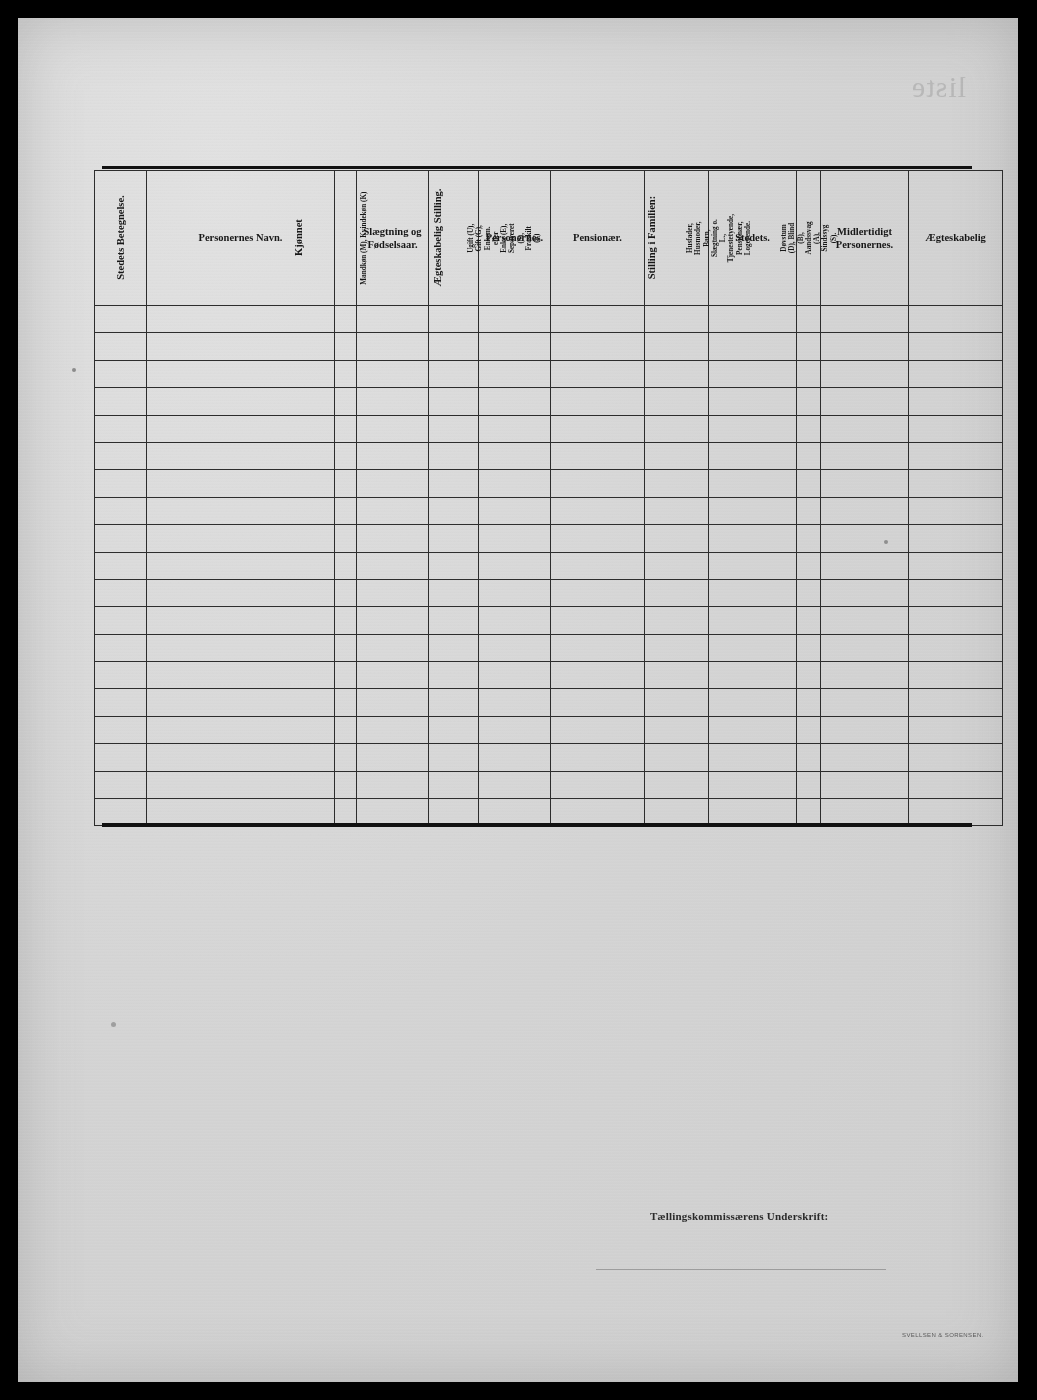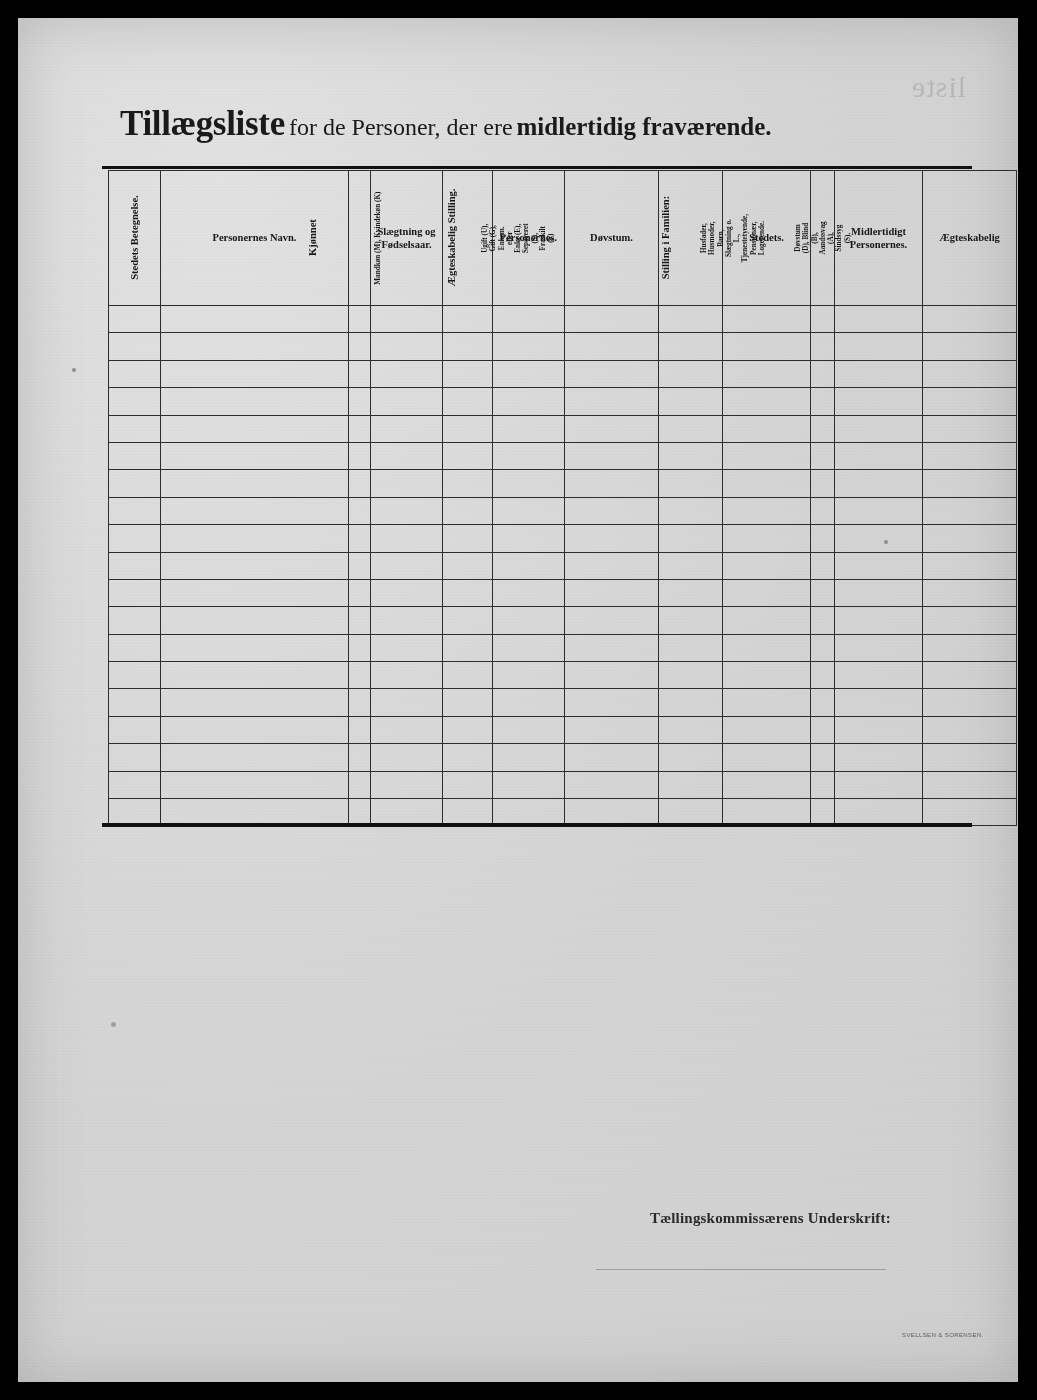--- a/index.html
+++ b/index.html
@@ -58,21 +58,21 @@
   .title .t-mid {
     font-size: 24px;
     font-weight: normal;
   }
   .title .t-bold2 {
     font-size: 25px;
     font-weight: bold;
   }
   .table-wrap {
     position: absolute;
-    left: 90px;
+    left: 76px;
     top: 152px;
     width: 868px;
     height: 655px;
   }
   table.census {
     border-collapse: collapse;
     width: 868px;
     table-layout: fixed;
   }
   table.census td, table.census th {
@@ -136,21 +136,21 @@
     top: 805px;
     width: 870px;
     height: 4px;
     background: #111;
   }
   .sign-label {
     position: absolute;
     left: 632px;
     top: 1192px;
     font-family: "Liberation Serif", serif;
-    font-size: 15px;
+    font-size: 11px;
     font-weight: bold;
     color: #2a2a2a;
     letter-spacing: 0.2px;
   }
   .sign-rule {
     position: absolute;
     left: 578px;
     top: 1251px;
     width: 290px;
     height: 1px;
@@ -172,25 +172,20 @@
   }
 </style>
 </head>
 <body>
 
 <div class="page">
   <div class="paper-noise"></div>
 
   <div class="faint-back-text">liste</div>
 
-  <div class="title">
-    <span class="t-main">Tillægsliste</span>
-    <span class="t-mid">for de Personer, der ere</span>
-    <span class="t-bold2">midlertidig fraværende.</span>
-  </div>
 
   <div class="outer-top"></div>
 
   <div class="table-wrap">
     <table class="census">
       <colgroup>
         <col style="width:52px">
         <col style="width:188px">
         <col style="width:22px">
         <col style="width:72px">
@@ -225,21 +220,21 @@
           <th>
             <div class="stack">
               <span class="vert hd">Ægteskabelig Stilling.</span>
               <span class="vert hd small" style="max-width:132px; white-space:normal; width:132px; text-align:center;">Ugift (U), Gift (G), Enkem. eller Enke (E), Separeret (S), Fraskilt (F)</span>
             </div>
           </th>
           <th>
             <span class="hd">Personernes.</span>
           </th>
           <th>
-            <span class="hd">Døvstum.</span>
+            <span class="hd">Pensionær.</span>
           </th>
           <th>
             <div class="stack">
               <span class="vert hd">Stilling i Familien:</span>
               <span class="vert hd small" style="white-space:normal; width:132px; text-align:center;">Husfader, Husmoder, Barn, Slægtning o. L., Tjenestetyende, Pensionær, Logerende.</span>
             </div>
           </th>
           <th>
             <span class="hd">Stedets.</span>
           </th>

